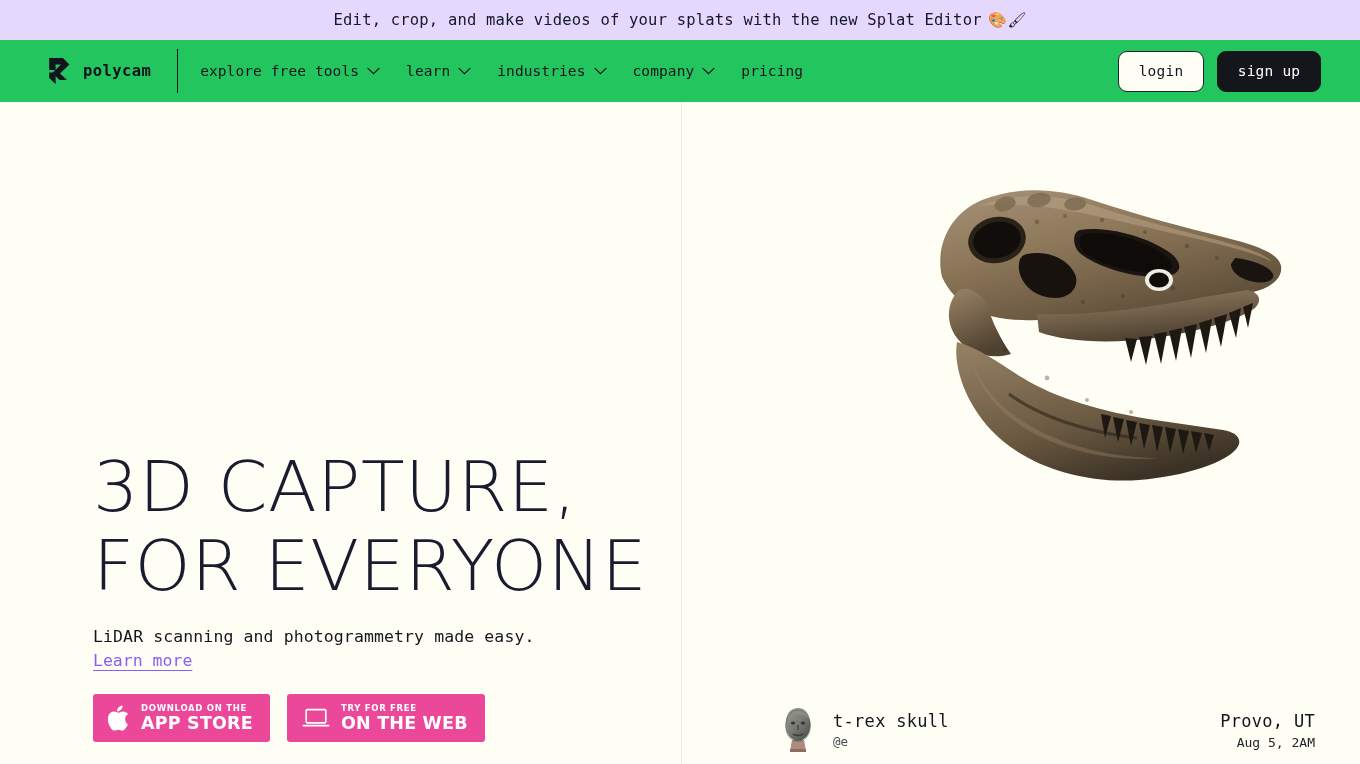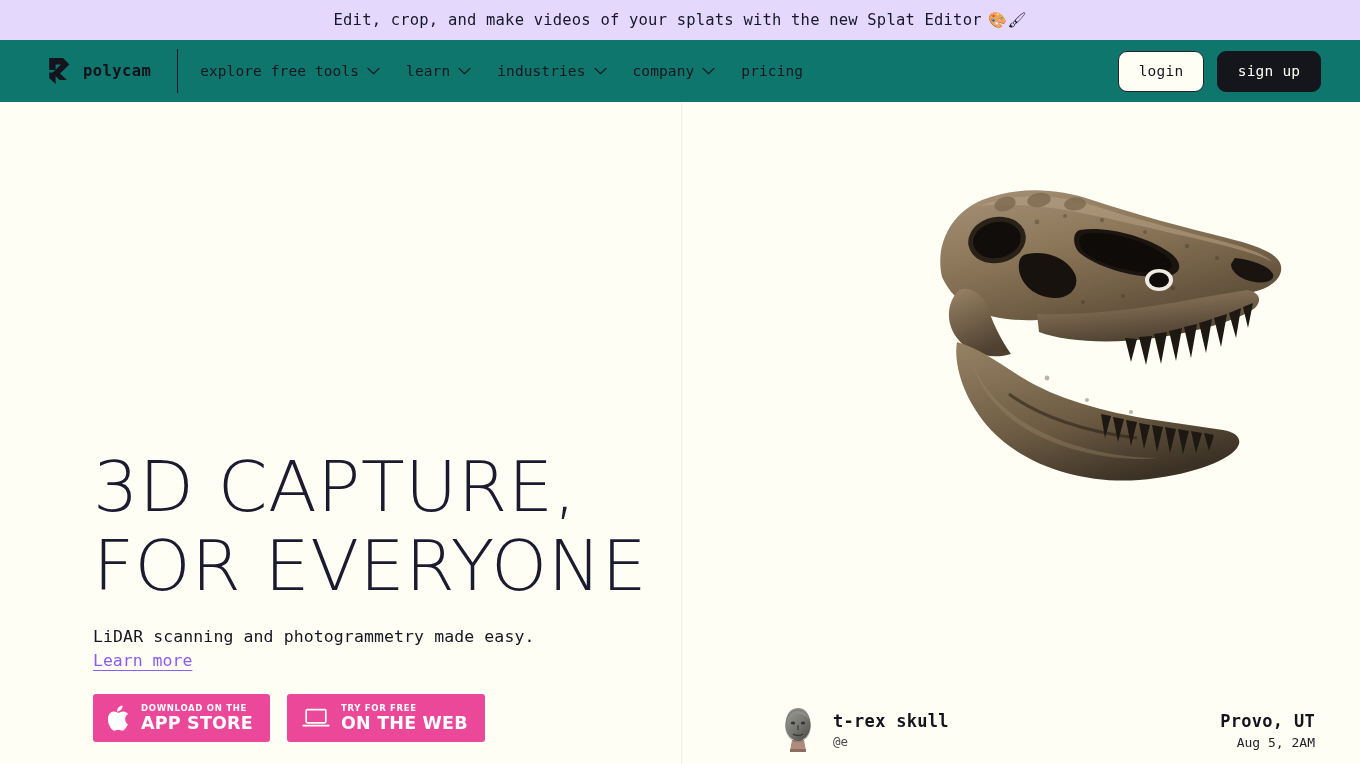--- a/index.html
+++ b/index.html
@@ -19,21 +19,21 @@
     font-size: 15.5px;
     letter-spacing: .2px;
     color: #17172a;
     cursor: pointer;
   }
   .banner .emoji { margin-left: 7px; font-size: 15px; letter-spacing: 0; }
 
   
   .header {
     height: 62px;
-    background: #0f766e;
+    background: #22c55e;
     display: flex; align-items: center;
     padding: 0 39px 0 46px;
     position: relative;
   }
   .brand { display: flex; align-items: center; gap: 11px; cursor: pointer; }
   .logo-mark { width: 26px; height: 30px; display:block; }
   .brand-name { font-size: 15.5px; font-weight: 700; letter-spacing: .4px; }
 
   .nav-divider {
     width: 1px; height: 44px; background: #16161f;
@@ -127,24 +127,24 @@
 
   .caption {
     position: absolute; left: 54px; right: 45px; bottom: 10px;
     display: flex; align-items: center;
   }
   .avatar {
     width: 38px; height: 48px; flex: 0 0 38px;
     display: block; margin-right: 16px;
   }
   .cap-left { display: flex; flex-direction: column; gap: 3px; }
-  .cap-title { font-size: 17px; font-weight: 700; letter-spacing: .3px; color: #14141c; }
+  .cap-title { font-size: 17px; font-weight: 400; letter-spacing: .3px; color: #14141c; }
   .cap-user { font-size: 12.5px; color: #4a4a55; }
   .cap-right { margin-left: auto; text-align: right; display: flex; flex-direction: column; gap: 4px; }
-  .cap-place { font-size: 17px; letter-spacing: .3px; color: #14141c; font-weight: bold; }
+  .cap-place { font-size: 17px; letter-spacing: .3px; color: #14141c; }
   .cap-time { font-size: 13px; color: #23232c; }
 </style>
 </head>
 <body>
 
 <div class="banner">
   <span>Edit, crop, and make videos of your splats with the new Splat Editor</span>
   <span class="emoji">🎨🖌</span>
 </div>
 

